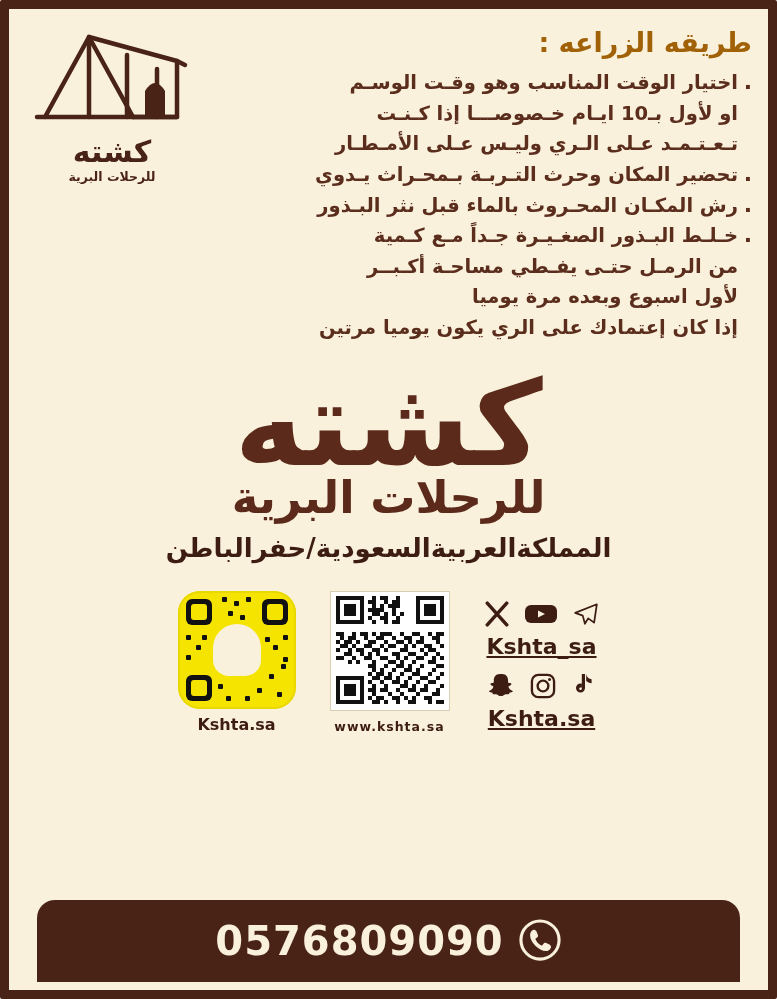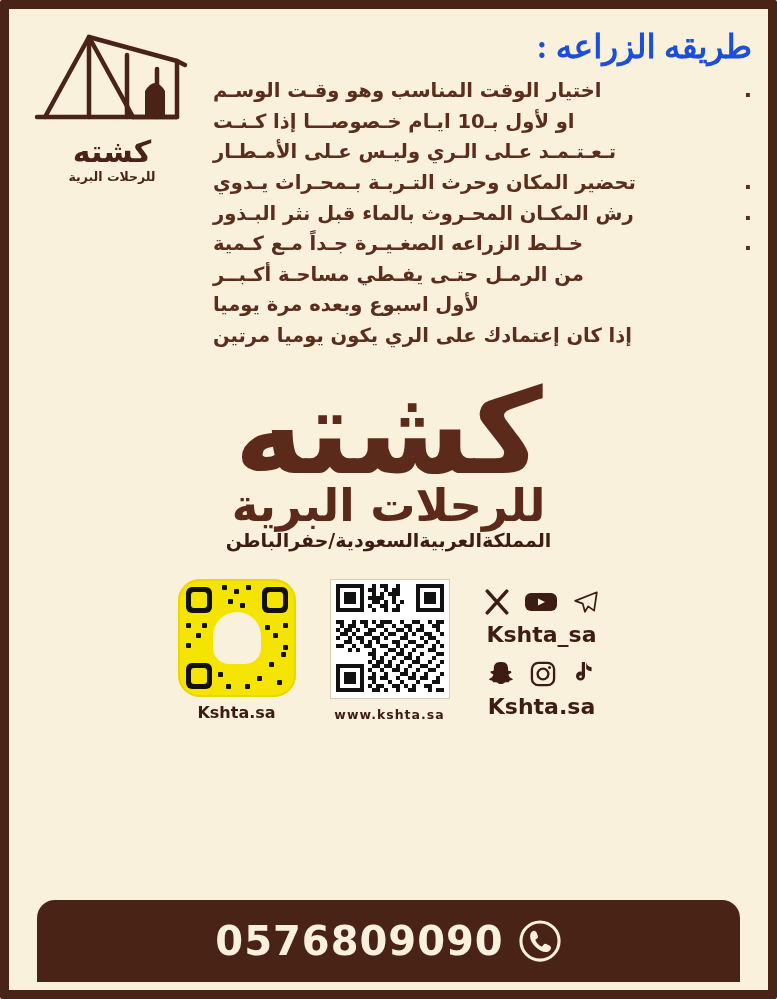--- a/index.html
+++ b/index.html
@@ -30,41 +30,40 @@
     flex-direction: row;
     align-items: flex-start;
     padding: 8px 16px 0 8px;
   }
   .header-text {
     flex: 1;
     padding-top: 10px;
     padding-left: 6px;
   }
   .section-title {
-    color: #1d4ed8;
-    font-size: 33px;
+    color: #a16207;
+    font-size: 27px;
     font-weight: bold;
     text-align: right;
     direction: rtl;
     margin: 0 0 10px 0;
     letter-spacing: 0px;
-    font-family: Liberation Serif, serif;
   }
   .bullet-list {
     list-style: none;
     margin: 0;
     padding: 0;
     direction: rtl;
   }
   .bullet-list li {
     color: #5a2d1c;
     font-size: 19.5px;
     font-weight: bold;
     line-height: 1.52;
-    text-align: left;
+    text-align: right;
     margin-bottom: 1px;
     position: relative;
     padding-right: 14px;
     white-space: nowrap;
   }
   .bullet-list li.dotted::before {
     content: ".";
     position: absolute;
     right: 0px;
     top: -3px;
@@ -119,24 +118,24 @@
   .big-logo .big-sub {
     color: #5b2a1a;
     font-size: 45px;
     font-weight: bold;
     direction: rtl;
     line-height: 1.05;
     margin-top: -4px;
   }
   .big-logo .big-loc {
     color: #3d1d12;
-    font-size: 19px;
-    font-weight: bold;
-    direction: rtl;
-    margin-top: 0;
+    font-size: 26px;
+    font-weight: bold;
+    direction: rtl;
+    margin-top: 12px;
   }
 
   
   .codes-row {
     display: flex;
     flex-direction: row-reverse;
     align-items: flex-start;
     justify-content: center;
     gap: 34px;
     margin-top: 28px;
@@ -205,20 +204,21 @@
     align-items: center;
     gap: 14px;
     height: 34px;
   }
   .social-name {
     color: #3d1d12;
     font-size: 22px;
     font-weight: bold;
     margin: 3px 0 10px 0;
     direction: ltr;
+    text-decoration: underline;
   }
   .social-name.last { margin-bottom: 0; }
 
   
   .phone-bar {
     position: absolute;
     left: 28px;
     right: 28px;
     bottom: 8px;
     height: 82px;
@@ -226,21 +226,20 @@
     border-radius: 18px 18px 0 0;
     display: flex;
     flex-direction: row;
     align-items: center;
     justify-content: center;
     gap: 40px;
   }
   .phone-item {
     display: flex;
     flex-direction: row;
-    align-items: center;
     gap: 14px;
   }
   .phone-num {
     color: #faf1dc;
     font-size: 40px;
     font-weight: bold;
     direction: ltr;
     letter-spacing: 1px;
   }
 </style>
@@ -252,21 +251,21 @@
   <div class="header">
 
     <div class="header-text">
       <div class="section-title">طريقه الزراعه :</div>
       <ul class="bullet-list">
         <li class="dotted">اختيار الوقت المناسب وهو وقـت الوسـم</li>
         <li class="cont">او لأول بـ10 ايـام خـصوصـــا إذا كـنـت</li>
         <li class="cont">تـعـتـمـد عـلى الـري وليـس عـلى الأمـطـار</li>
         <li class="dotted">تحضير المكان وحرث التـربـة بـمحـراث يـدوي</li>
         <li class="dotted">رش المكـان المحـروث بالماء قبل نثر البـذور</li>
-        <li class="dotted">خـلـط الزراعه الصغـيـرة جـداً مـع كـمية</li>
+        <li class="dotted">خـلـط البـذور الصغـيـرة جـداً مـع كـمية</li>
         <li class="cont">من الرمـل حتـى يفـطي مساحـة أكـبــر</li>
         <li class="cont">لأول اسبوع وبعده مرة يوميا</li>
         <li class="cont">إذا كان إعتمادك على الري يكون يوميا مرتين</li>
       </ul>
     </div>
 
     <div class="tent-logo">
       <svg width="170" height="120" viewBox="0 0 170 120">
         <g fill="none" stroke="#4a2317" stroke-width="4.5" stroke-linecap="round" stroke-linejoin="round">
           <path d="M18 96 L62 16 L106 96 Z"></path>

